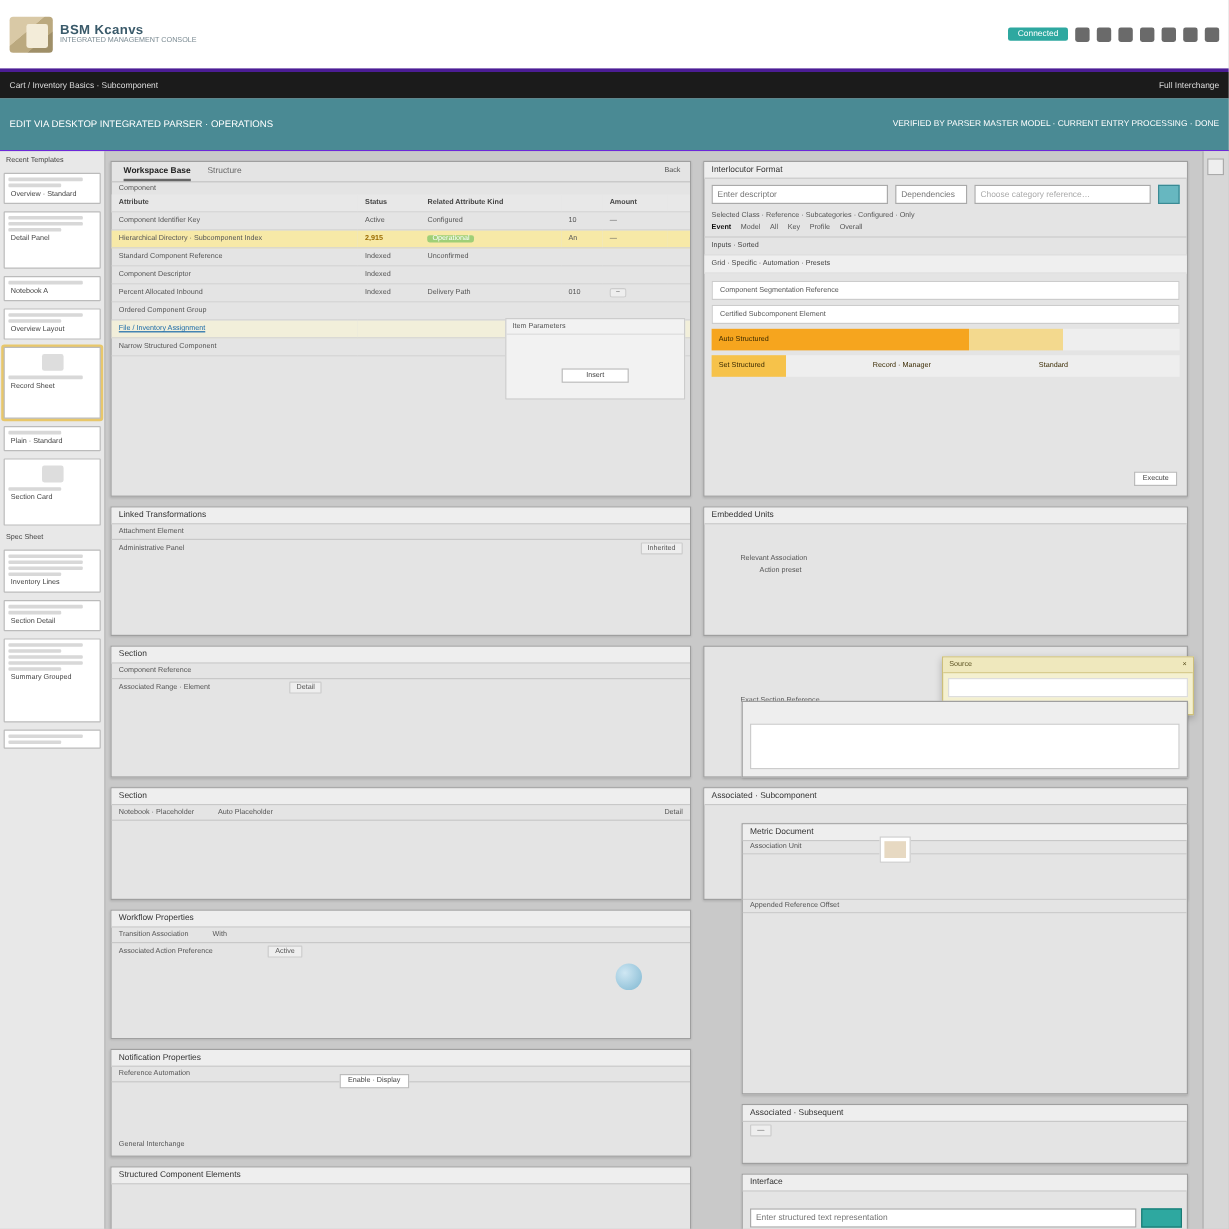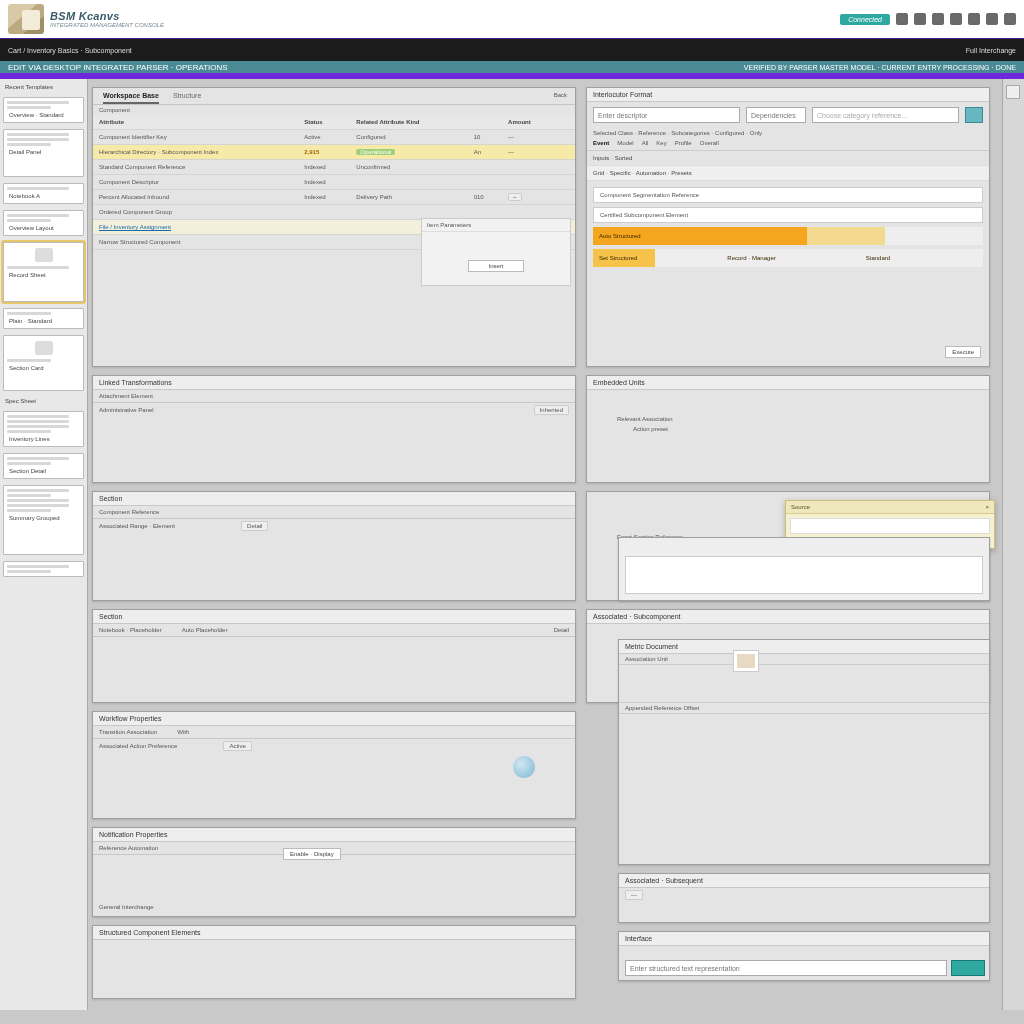--- a/index.html
+++ b/index.html
@@ -1,34 +1,34 @@
 <!DOCTYPE html>
 <html><head>
 <meta charset="utf-8">
 <style>
 * { margin:0; padding:0; box-sizing:border-box; font-family:Arial,Helvetica,sans-serif; }
 body { width:1024px; height:1024px; background:#c9c9c9; overflow:hidden; font-size:7px; color:#333; }
 
 
-#brand-bar { height:39px; background:#fff; border-bottom:1px solid #4c1d95; display:flex; align-items:center; padding:0 8px;font-style:italic; }
+#brand-bar { height:60px; background:#fff; border-bottom:3px solid #4c1d95; display:flex; align-items:center; padding:0 8px; }
 #brand-bar .logo { width:36px; height:30px; background:linear-gradient(140deg,#d9c9a6 40%,#bba97f 41% 70%,#9f8f68 71%); border-radius:3px; margin-right:6px; position:relative; }
 #brand-bar .logo::after{content:"";position:absolute;inset:6px 4px 4px 14px;background:#f3ecd9;border-radius:2px;}
 #brand-bar .brand-text { line-height:1.1; }
 #brand-bar .brand-text .t1 { font-size:11px; font-weight:bold; color:#3a5a6a; letter-spacing:.3px; }
 #brand-bar .brand-text .t2 { font-size:6px; color:#7a8a92; }
 #brand-bar .right { margin-left:auto; display:flex; align-items:center; gap:6px; }
 #brand-bar .badge { background:#2ea8a0; color:#fff; padding:2px 8px; border-radius:2px; font-size:7px; }
 #brand-bar .icn { width:12px; height:12px; background:#6a6a6a; border-radius:2px; }
 
 
 #nav-bar { height:22px; background:#1b1b1b; color:#ddd; display:flex; align-items:center; padding:0 8px; font-size:7px; }
 #nav-bar .r { margin-left:auto; }
 
 
-#sub-bar { height:18px; background:#4a8a94; color:#fff; display:flex; align-items:center; padding:0 8px; font-size:8px; border-bottom:6px solid #6d28d9; }
+#sub-bar { height:44px; background:#4a8a94; color:#fff; display:flex; align-items:center; padding:0 8px; font-size:8px; border-bottom:1px solid #6d28d9; }
 #sub-bar .r { margin-left:auto; font-size:7px; }
 
 
 #workspace { position:relative; display:grid; grid-template-columns:88px 1fr; height:931px; }
 
 
 #sidebar { background:#e8e8e8; border-right:1px solid #aaa; overflow:hidden; padding:4px 3px; display:flex; flex-direction:column; gap:6px; }
 #sidebar .cap { font-size:6px; color:#444; padding:1px 2px; }
 .thumb { background:#fff; border:1px solid #bbb; border-radius:1px; padding:3px; display:flex; flex-direction:column; gap:2px; }
 .thumb .ln { height:3px; background:#d8d8d8; border-radius:1px; }

